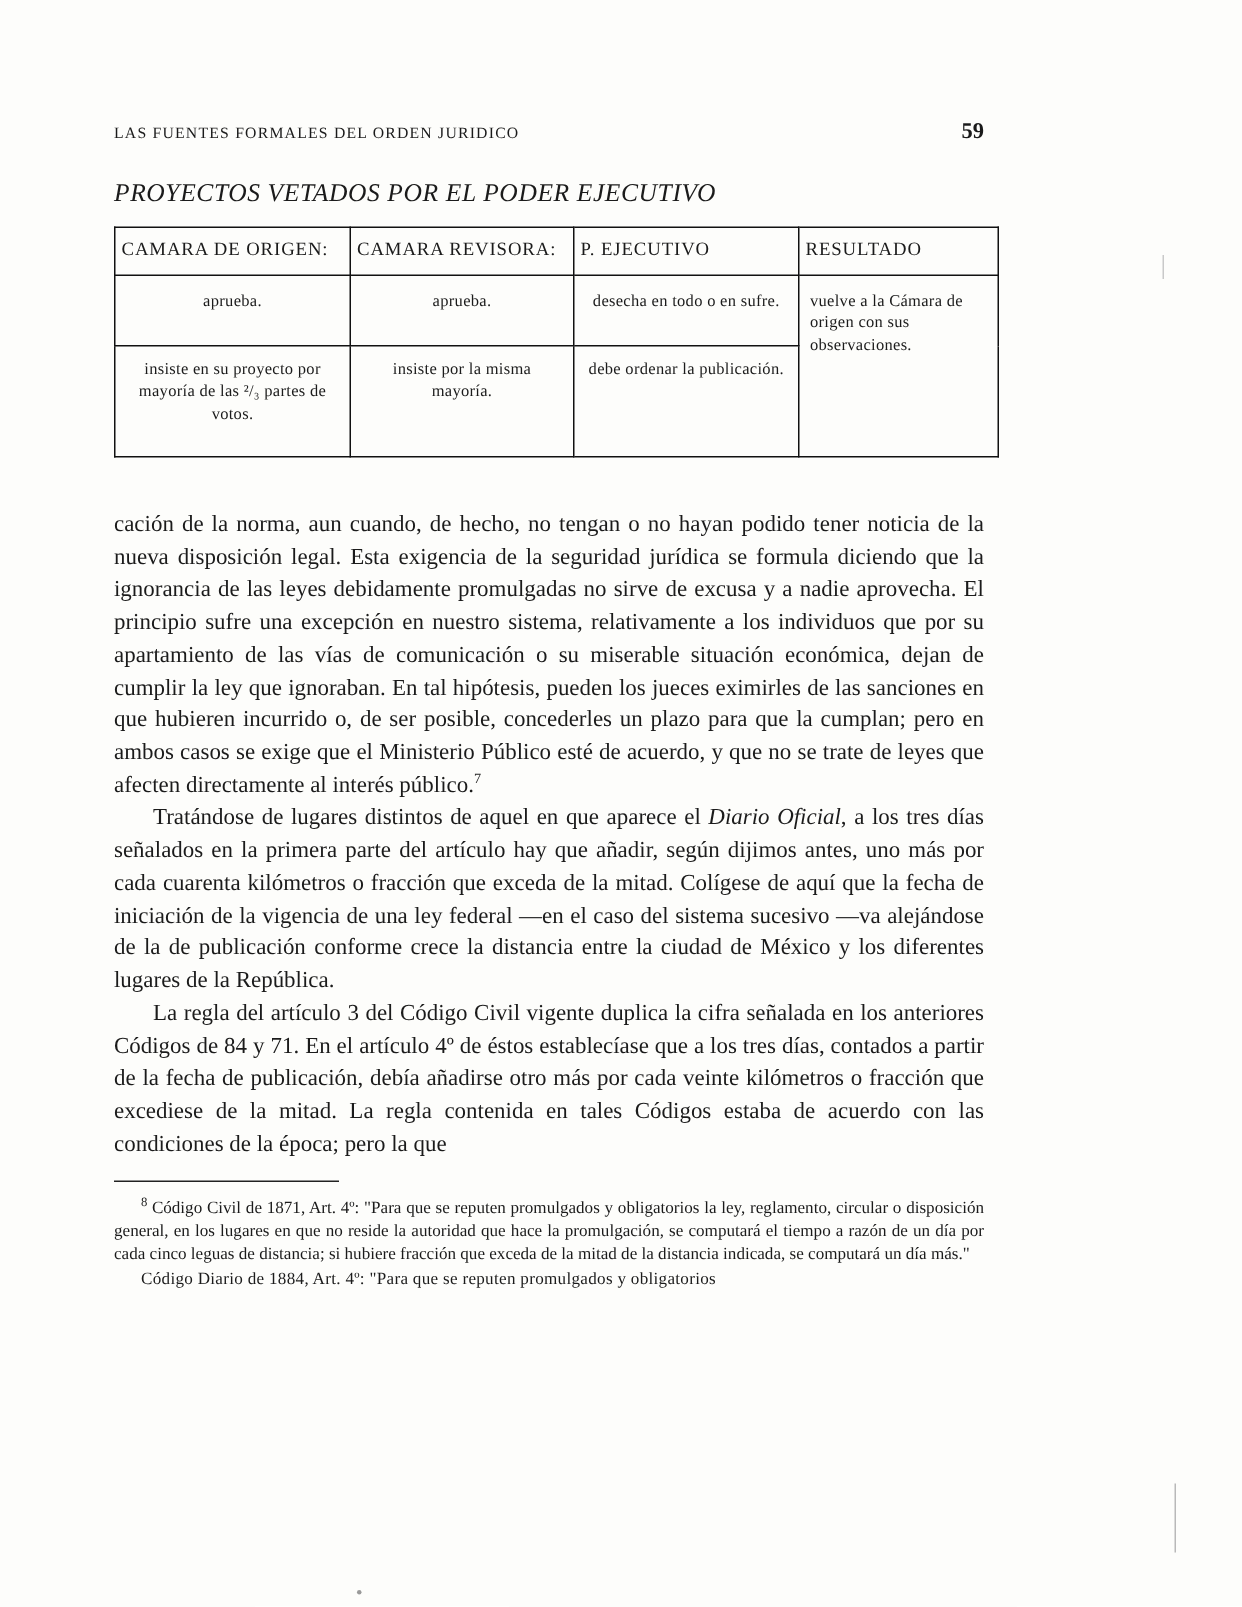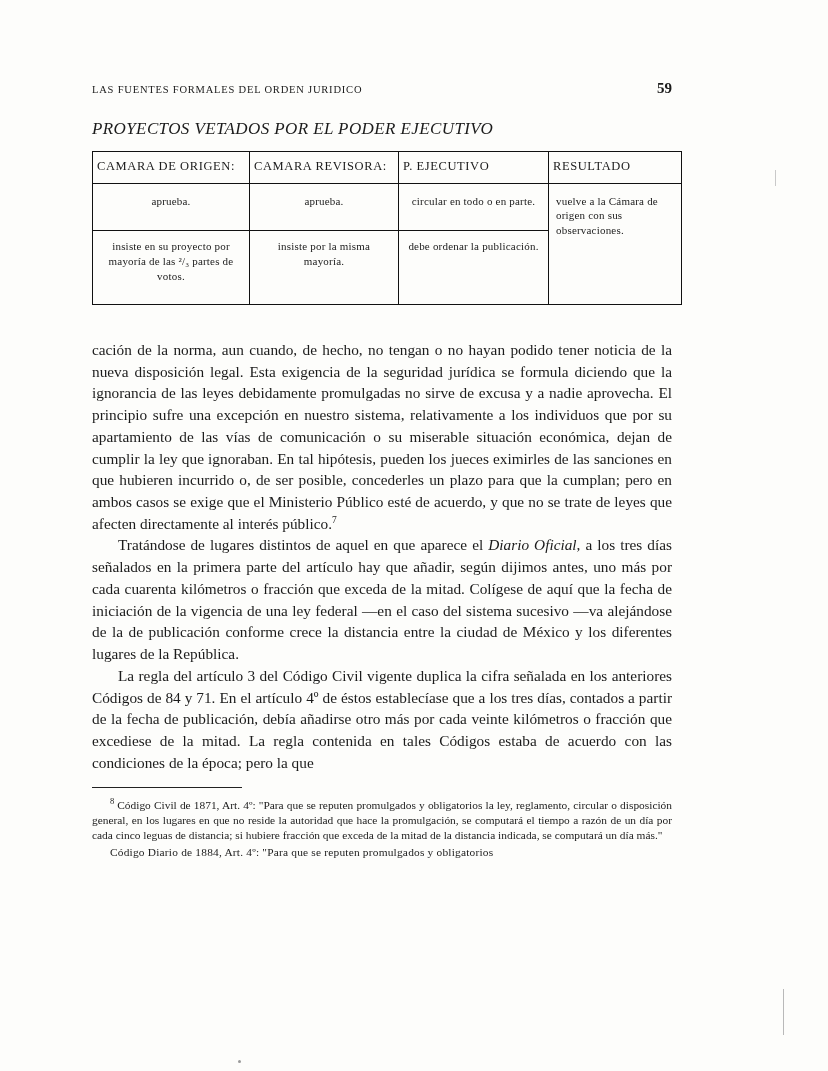--- a/index.html
+++ b/index.html
@@ -11,21 +11,21 @@
     position: relative;
     width: 828px;
     height: 1071px;
     background: #fdfdfb;
     font-family: "Liberation Serif", serif;
     color: #1b1b1b;
     overflow: hidden;
   }
   .content {
     position: absolute;
-    left: 92px;
+    left: 76px;
     top: 80px;
     width: 580px;
   }
   .running-head {
     display: flex;
     align-items: baseline;
     justify-content: space-between;
     font-family: "Liberation Serif", serif;
     font-size: 10.5px;
     letter-spacing: 0.8px;
@@ -177,21 +177,21 @@
           </th>
           <th style="width:124px">
             <span>RESULTADO</span>
           </th>
         </tr>
       </thead>
       <tbody>
         <tr class="row1">
           <td>aprueba.</td>
           <td>aprueba.</td>
-          <td>circular en todo o en parte.</td>
+          <td>desecha en todo o en sufre.</td>
           <td class="left" rowspan="2">vuelve a la Cámara de origen con sus observaciones.</td>
         </tr>
         <tr class="row2">
           <td>insiste en su proyecto por mayoría de las ²/₃ partes de votos.</td>
           <td>insiste por la misma mayoría.</td>
           <td>debe ordenar la publicación.</td>
         </tr>
       </tbody>
     </table>
 

